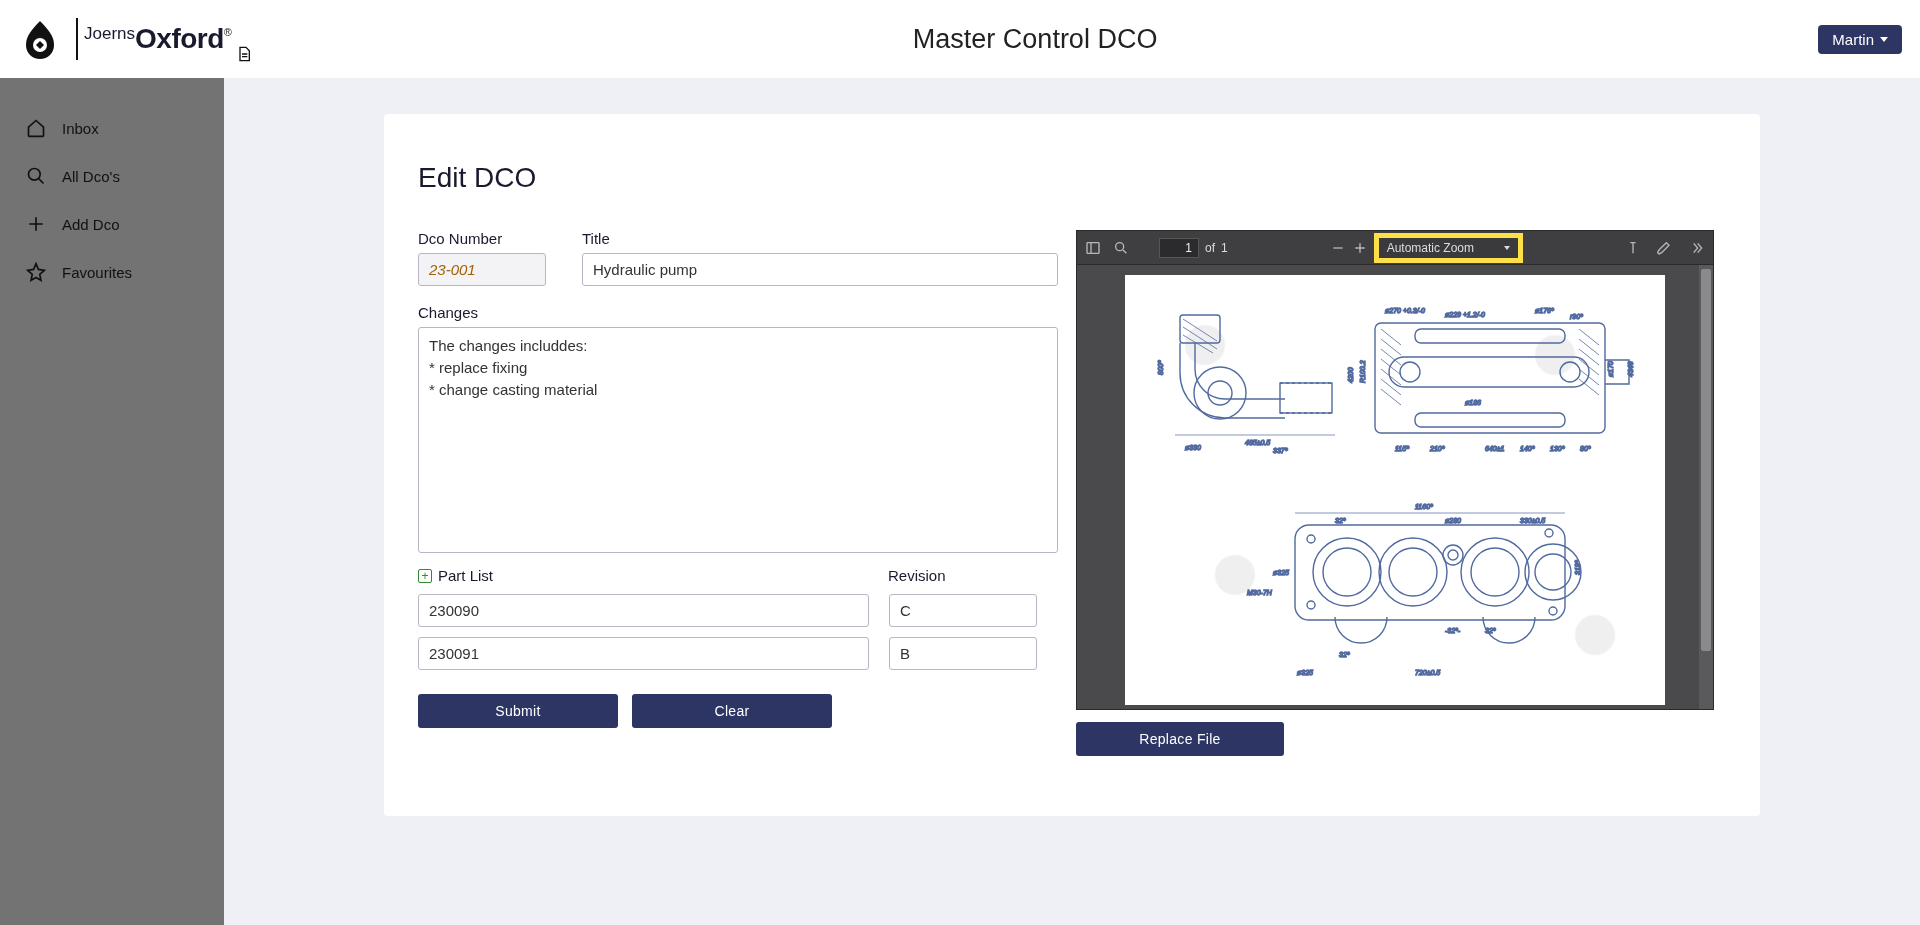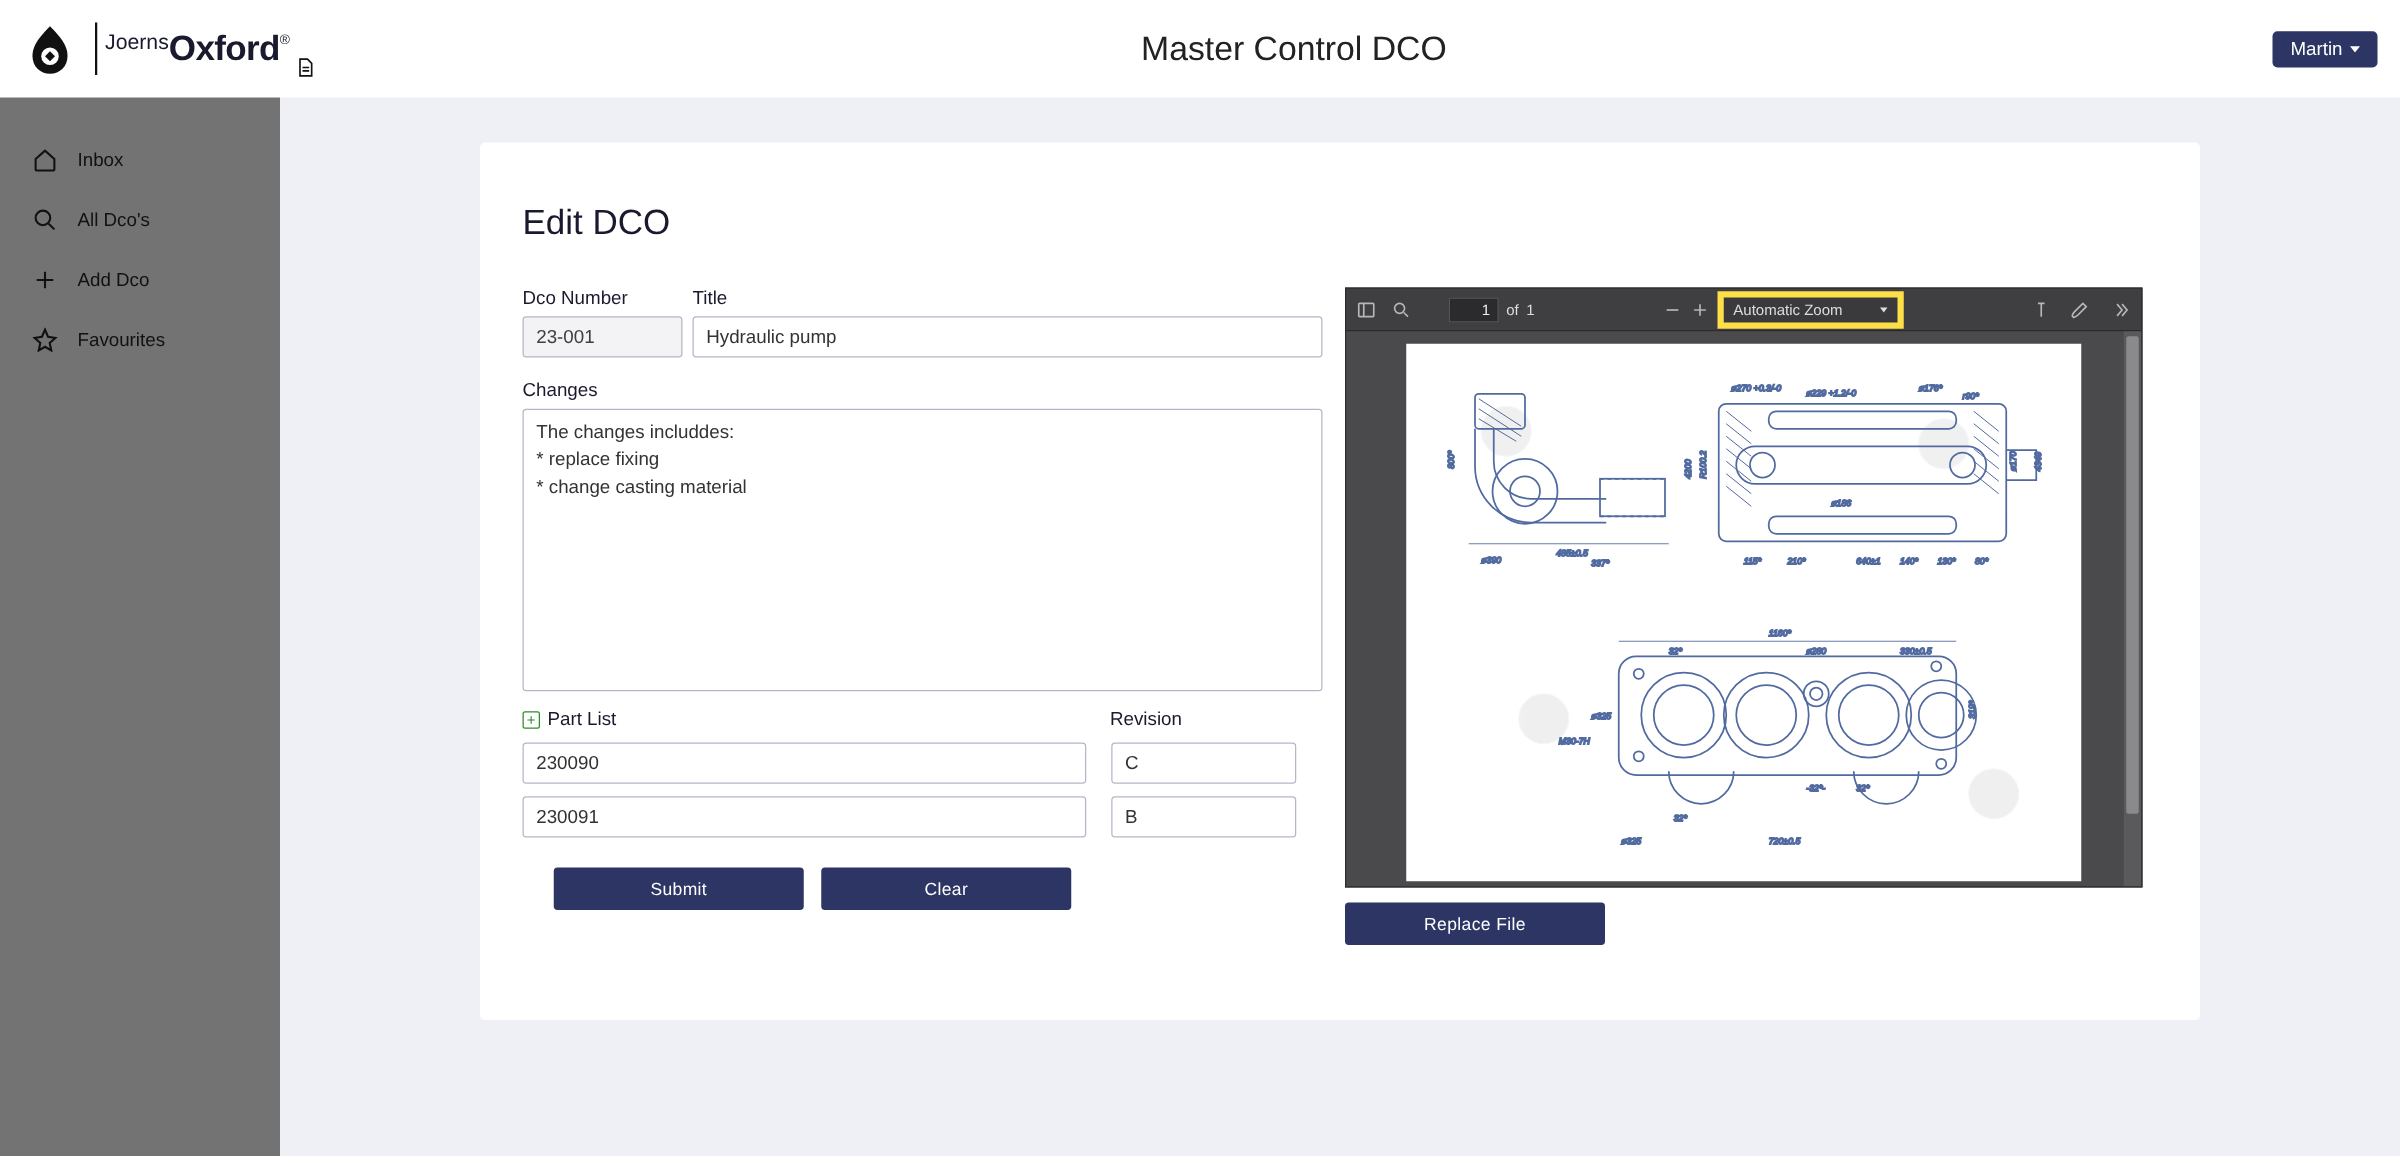--- a/index.html
+++ b/index.html
@@ -96,52 +96,52 @@
   }
   .form-col {
     width: 640px;
     flex-shrink: 0;
   }
   .viewer-col {
     flex: 1;
     min-width: 0;
   }
 
-  .row { display: flex; gap: 8px; margin-bottom: 18px; justify-content: center; }
+  .row { display: flex; gap: 36px; margin-bottom: 18px; justify-content: center; }
   .field { display: flex; flex-direction: column; }
   .field label { font-size: 15px; margin-bottom: 6px; }
   .input, .textarea {
     border: 1px solid #b5b7c6;
     border-radius: 3px;
     padding: 7px 10px;
     font-size: 15px;
     font-family: inherit;
     background: #fff;
     color: #333;
   }
-  .input[readonly] { background: #f3f3f6; color: #404040; }
+  .input[readonly] { background: #f3f3f6; color: #a16207; font-style: italic; }
   .textarea { resize: none; height: 226px; line-height: 1.45; }
 
   .partlist-header { display: flex; gap: 20px; margin-top: 8px; }
   .partlist-header .pl-label {
     display: flex; align-items: center; gap: 6px; font-size: 15px;
   }
   .plus-box {
     width: 14px; height: 14px;
     border: 1.5px solid #2e8b2e;
     color: #2e8b2e;
     display: inline-flex; align-items: center; justify-content: center;
     font-size: 12px; line-height: 1; border-radius: 2px;
     cursor: pointer;
   }
   .part-row { display: flex; gap: 20px; margin-top: 10px; }
   .part-row .input.part { width: 451px; }
   .part-row .input.rev  { width: 148px; }
 
-  .btn-row { display: flex; gap: 14px; margin-top: 24px; margin-left: 25px; }
+  .btn-row { display: flex; gap: 14px; margin-top: 24px; }
   .btn {
     background: #2c3563;
     color: #fff;
     border: none;
     border-radius: 3px;
     padding: 9px 0;
     font-size: 14px;
     width: 200px;
     cursor: pointer;
     letter-spacing: .3px;

